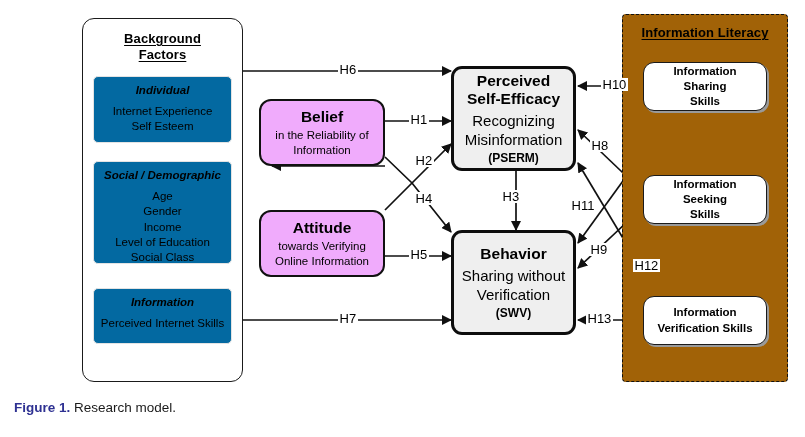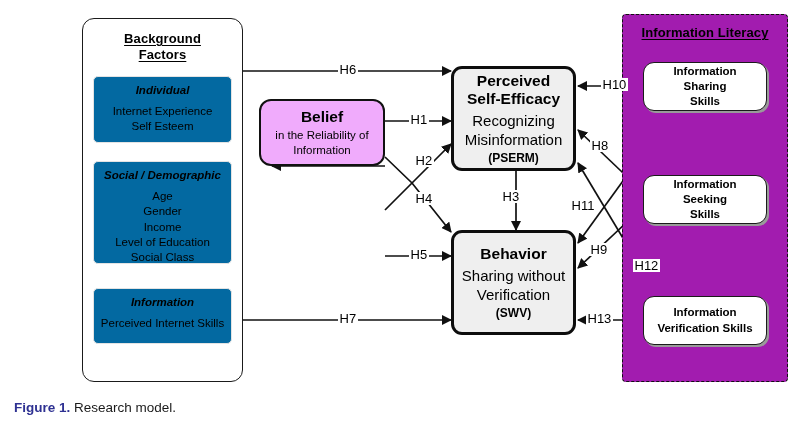--- a/index.html
+++ b/index.html
@@ -48,21 +48,21 @@
     border: 1.6px solid #1a1a1a;
     border-radius: 12px;
     background: #ffffff;
     justify-content: flex-start;
   }
 
   
   .group-dashed {
     border: 1.8px dashed #111111;
     border-radius: 4px;
-    background: #a21caf;
+    background: #a16207;
     justify-content: flex-start;
   }
 
   .group-title {
     font-weight: bold;
     font-size: 13px;
     line-height: 1.22;
     text-decoration: underline;
     text-underline-offset: 2px;
     letter-spacing: .1px;
@@ -250,20 +250,27 @@
   </div>
 
   <div class="node box-thin" style="left:259px; top:99px; width:126px; height:67px;">
     <div class="head">Belief</div>
     <div class="sub">
       <div>in the Reliability of</div>
       <div>Information</div>
     </div>
   </div>
 
+  <div class="node box-thin" style="left:259px; top:210px; width:126px; height:67px;">
+    <div class="head">Attitude</div>
+    <div class="sub">
+      <div>towards Verifying</div>
+      <div>Online Information</div>
+    </div>
+  </div>
 
   <div class="node box-thick" style="left:451px; top:66px; width:125px; height:105px;">
     <div class="head">
       <div>Perceived</div>
       <div>Self-Efficacy</div>
     </div>
     <div class="sub">
       <div>Recognizing</div>
       <div>Misinformation</div>
     </div>

